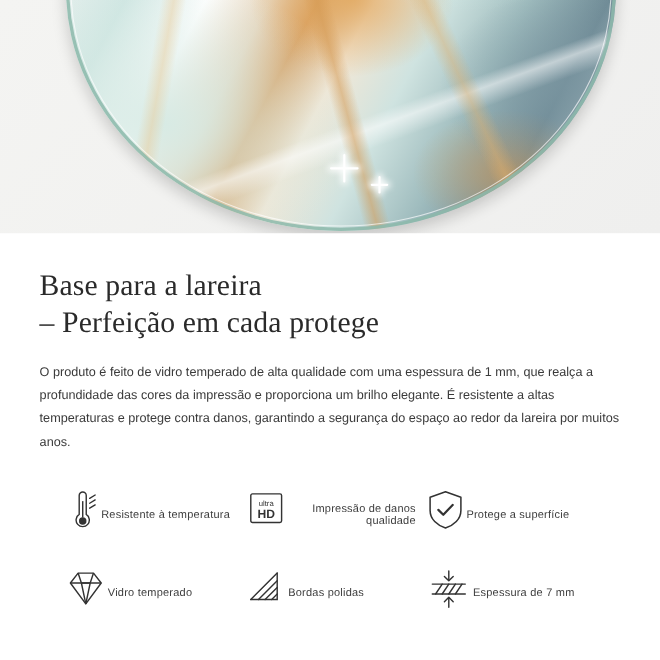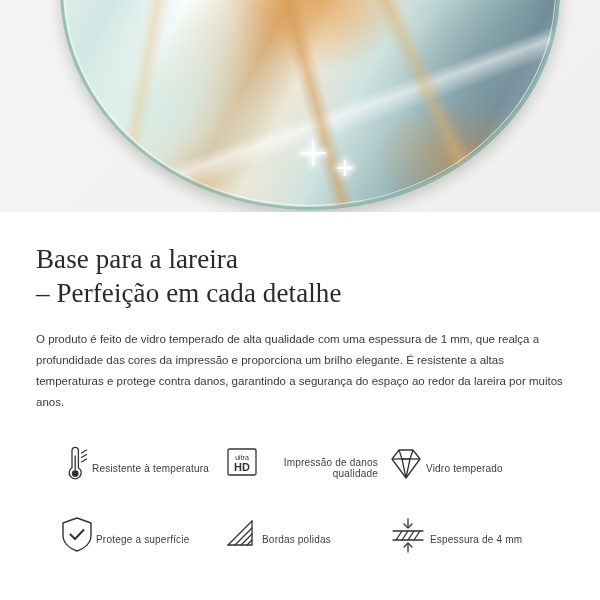--- a/index.html
+++ b/index.html
@@ -187,21 +187,21 @@
     <div class="glass-board"></div>
     <div class="glass-edge"></div>
     <div class="glass-edge-inner"></div>
     <div class="sparkle sparkle-a"></div>
     <div class="sparkle sparkle-b"></div>
   </div>
 
   <div class="content">
     <h1 class="headline">
       <span>Base para a lareira</span>
-      <span class="line2">– Perfeição em cada detalhe</span>
+      <span class="line2">– Perfeição em cada protege</span>
     </h1>
     <p class="body-copy">O produto é feito de vidro temperado de alta qualidade com uma espessura de 1 mm, que realça a profundidade das cores da impressão e proporciona um brilho elegante. É resistente a altas temperaturas e protege contra danos, garantindo a segurança do espaço ao redor da lareira por muitos anos.</p>
 
     <div class="features">
 
       <div class="feature">
         <div class="feature-icon">
           <svg width="34" height="40" viewBox="0 0 34 40">
             <g fill="none" stroke="#333" stroke-width="1.3" stroke-linecap="round">
               <path d="M14 6.5a3.2 3.2 0 0 1 6.4 0v17.2a6 6 0 1 1-6.4 0z"></path>
@@ -222,41 +222,41 @@
             <rect x="6" y="4" width="28" height="26" rx="1.5" fill="none" stroke="#333" stroke-width="1.3"></rect>
             <text x="20" y="15" font-family="Liberation Sans, sans-serif" font-size="7" fill="#333" text-anchor="middle">ultra</text>
             <text x="20" y="26" font-family="Liberation Sans, sans-serif" font-size="11" font-weight="bold" fill="#333" text-anchor="middle">HD</text>
           </svg>
         </div>
         <div class="feature-label">Impressão de danos qualidade</div>
       </div>
 
       <div class="feature">
         <div class="feature-icon">
+          <svg width="38" height="40" viewBox="0 0 38 40">
+            <path d="M19 3 L33 8 V20 C33 28 26.5 33.5 19 36 C11.5 33.5 5 28 5 20 V8 Z" fill="none" stroke="#333" stroke-width="1.4" stroke-linejoin="round"></path>
+            <path d="M12.5 19.5 L17 24 L25.5 15" fill="none" stroke="#333" stroke-width="2" stroke-linecap="round" stroke-linejoin="round"></path>
+          </svg>
+        </div>
+        <div class="feature-label">Protege a superfície</div>
+      </div>
+
+      <div class="feature">
+        <div class="feature-icon">
           <svg width="40" height="36" viewBox="0 0 40 36">
             <g fill="none" stroke="#333" stroke-width="1.3" stroke-linejoin="round">
               <path d="M6 13 L13 4 H27 L34 13 L20 32 Z"></path>
               <path d="M6 13 H34"></path>
               <path d="M13 4 L16 13 L20 32"></path>
               <path d="M27 4 L24 13 L20 32"></path>
               <path d="M16 13 H24"></path>
             </g>
           </svg>
         </div>
         <div class="feature-label">Vidro temperado</div>
-      </div>
-
-      <div class="feature">
-        <div class="feature-icon">
-          <svg width="38" height="40" viewBox="0 0 38 40">
-            <path d="M19 3 L33 8 V20 C33 28 26.5 33.5 19 36 C11.5 33.5 5 28 5 20 V8 Z" fill="none" stroke="#333" stroke-width="1.4" stroke-linejoin="round"></path>
-            <path d="M12.5 19.5 L17 24 L25.5 15" fill="none" stroke="#333" stroke-width="2" stroke-linecap="round" stroke-linejoin="round"></path>
-          </svg>
-        </div>
-        <div class="feature-label">Protege a superfície</div>
       </div>
 
       <div class="feature">
         <div class="feature-icon">
           <svg width="40" height="36" viewBox="0 0 40 36">
             <g fill="none" stroke="#333" stroke-width="1.3" stroke-linecap="round">
               <path d="M6 28 L30 4"></path>
               <path d="M6 28 H30 V4"></path>
               <path d="M13 28 L30 11"></path>
               <path d="M19 28 L30 17"></path>
@@ -277,18 +277,18 @@
               <line x1="7" y1="24" x2="37" y2="24"></line>
               <line x1="10" y1="24" x2="16" y2="15"></line>
               <line x1="16" y1="24" x2="22" y2="15"></line>
               <line x1="22" y1="24" x2="28" y2="15"></line>
               <line x1="28" y1="24" x2="34" y2="15"></line>
               <line x1="22" y1="36" x2="22" y2="28"></line>
               <path d="M18 31 L22 27 L26 31"></path>
             </g>
           </svg>
         </div>
-        <div class="feature-label">Espessura de 4 mm</div>
+        <div class="feature-label">Espessura de 7 mm</div>
       </div>
 
     </div>
   </div>
 </div>
 
 </body></html>

